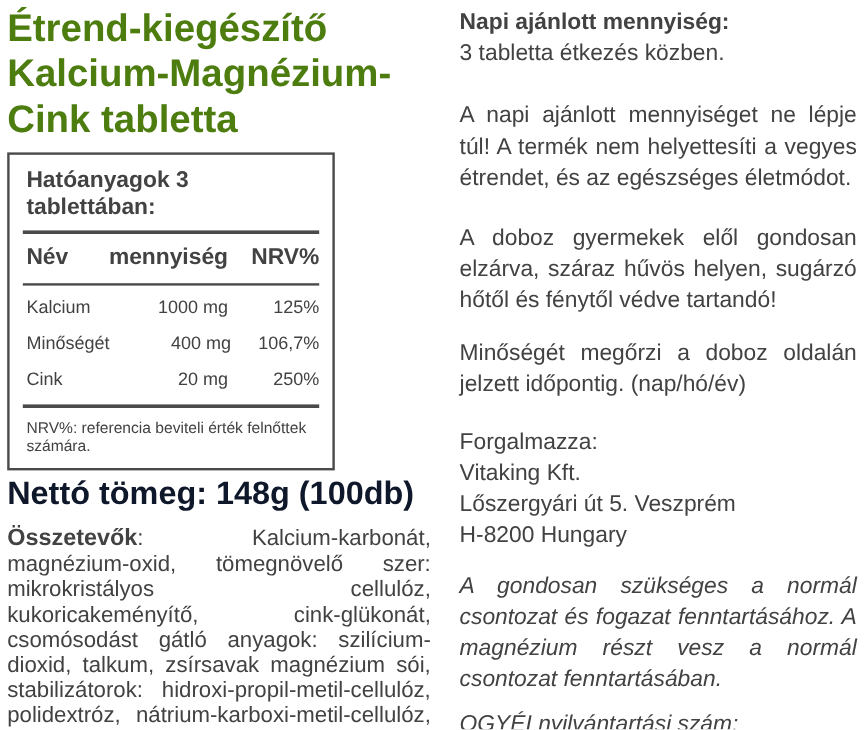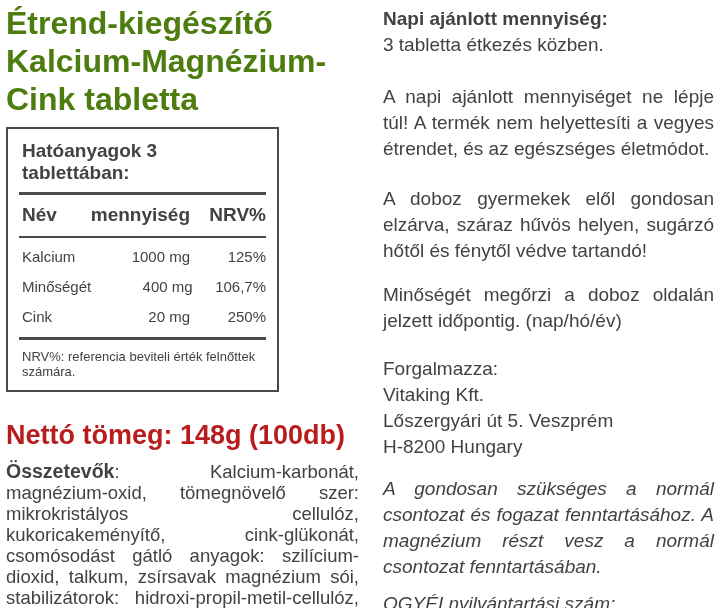--- a/index.html
+++ b/index.html
@@ -58,24 +58,24 @@
   .facts-row:first-of-type { padding-top: 10px; }
   .c-name { flex: 1; text-align: left; }
   .c-amount { width: 105px; text-align: right; }
   .c-nrv { width: 76px; text-align: right; }
   .facts-rows { padding-bottom: 6px; }
   .facts-footnote {
     font-size: 13px;
     padding: 9px 0 7px 3px;
   }
   .net-weight {
-    margin-top: 28px;
+    margin-top: 4px;
     font-size: 27px;
     font-weight: bold;
-    color: #b91c1c;
+    color: #0f172a;
   }
   .ingredients {
     margin-top: 10px;
     font-size: 18.5px;
     line-height: 21px;
     text-align: justify;
     width: 353px;
   }
   .ingredients b { font-size: 19.5px; }
   .rblock { font-size: 19px; line-height: 26px; }

